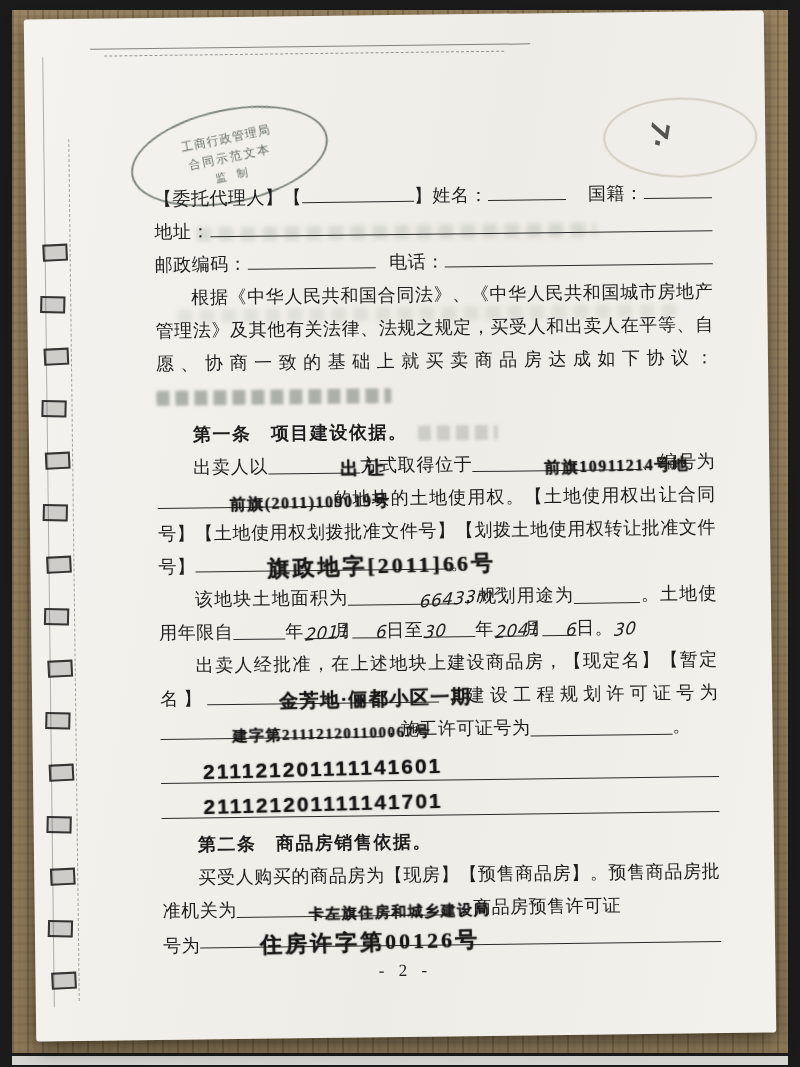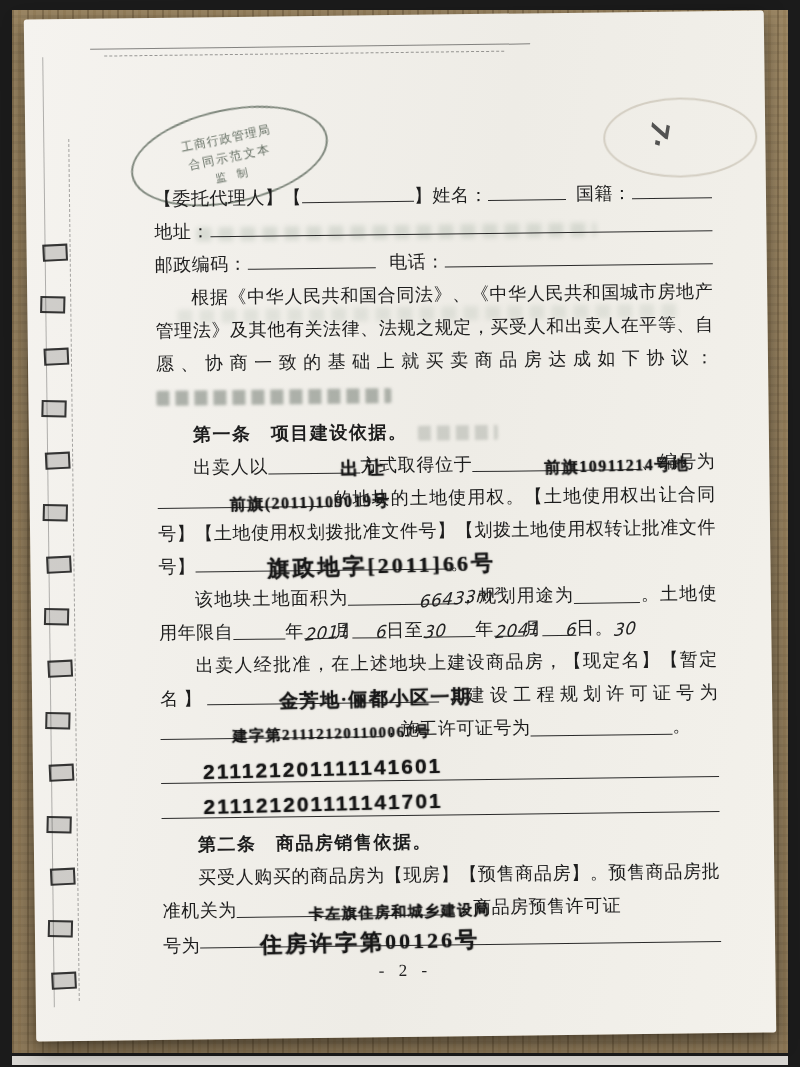--- a/index.html
+++ b/index.html
@@ -113,21 +113,21 @@
     <div class="ghost ghost2"></div>
 
     <div class="content">
 
       <div class="row">
         <span>【委托代理人】【</span>
         <span class="blank" style="width:112px"></span>
         <span>】</span>
         <span>姓名：</span>
         <span class="blank" style="width:78px"></span>
-        <span style="margin-left:10px">国籍：</span>
+        <span style="margin-left:22px">国籍：</span>
         <span class="blank grow"></span>
       </div>
 
       <div class="row">
         <span>地址：</span>
         <span class="blank grow"></span>
       </div>
 
       <div class="row">
         <span>邮政编码：</span>

